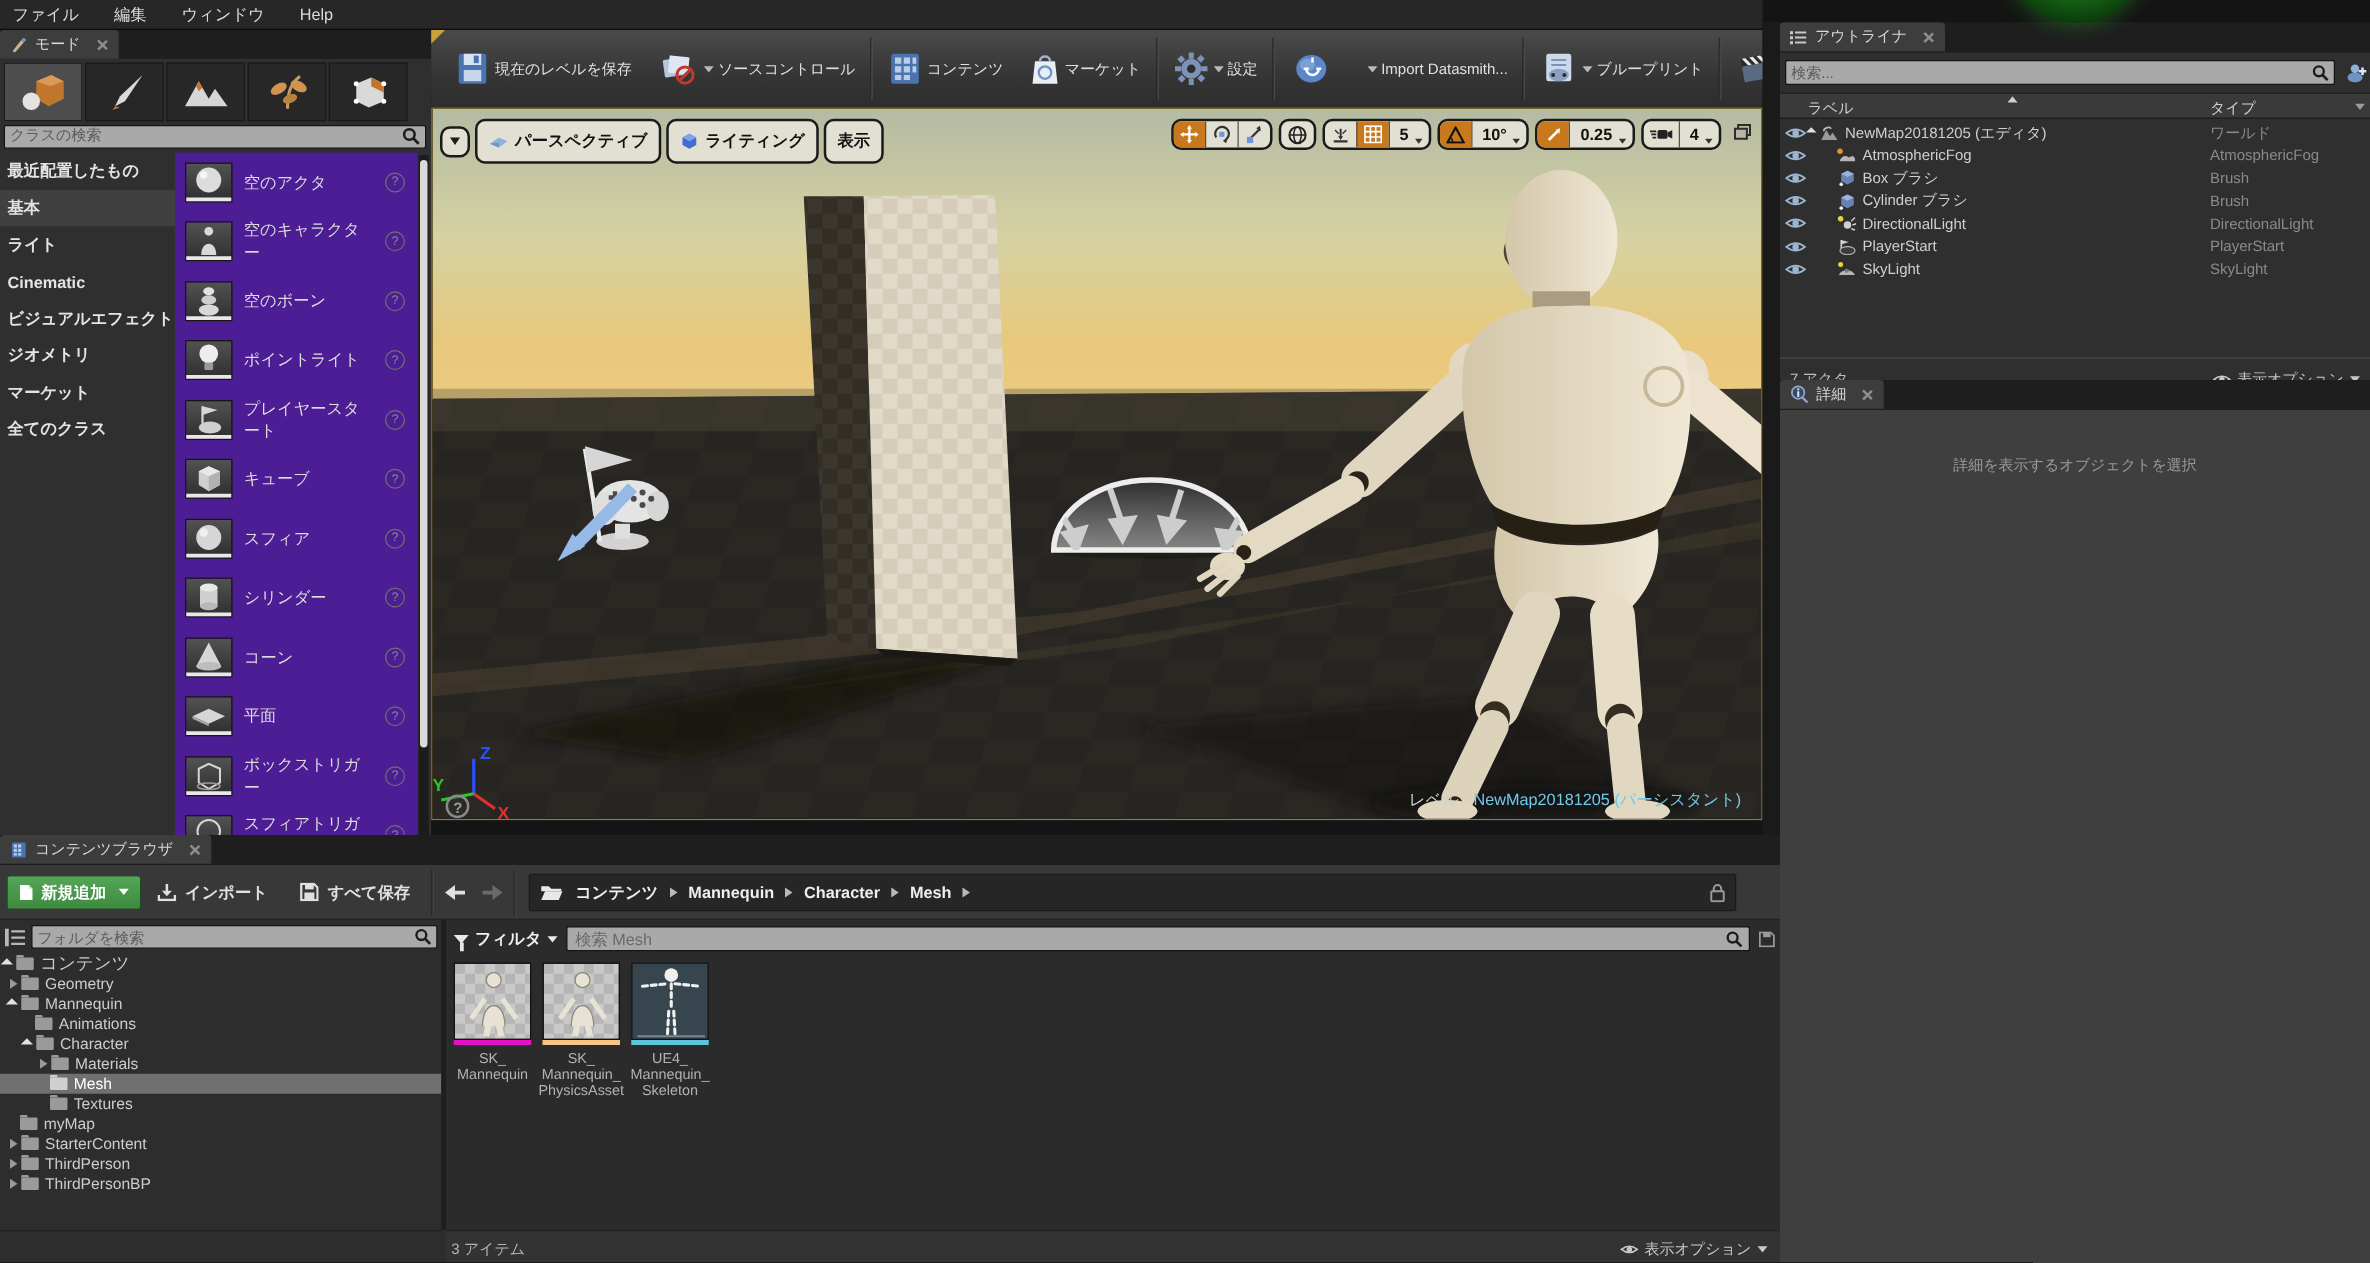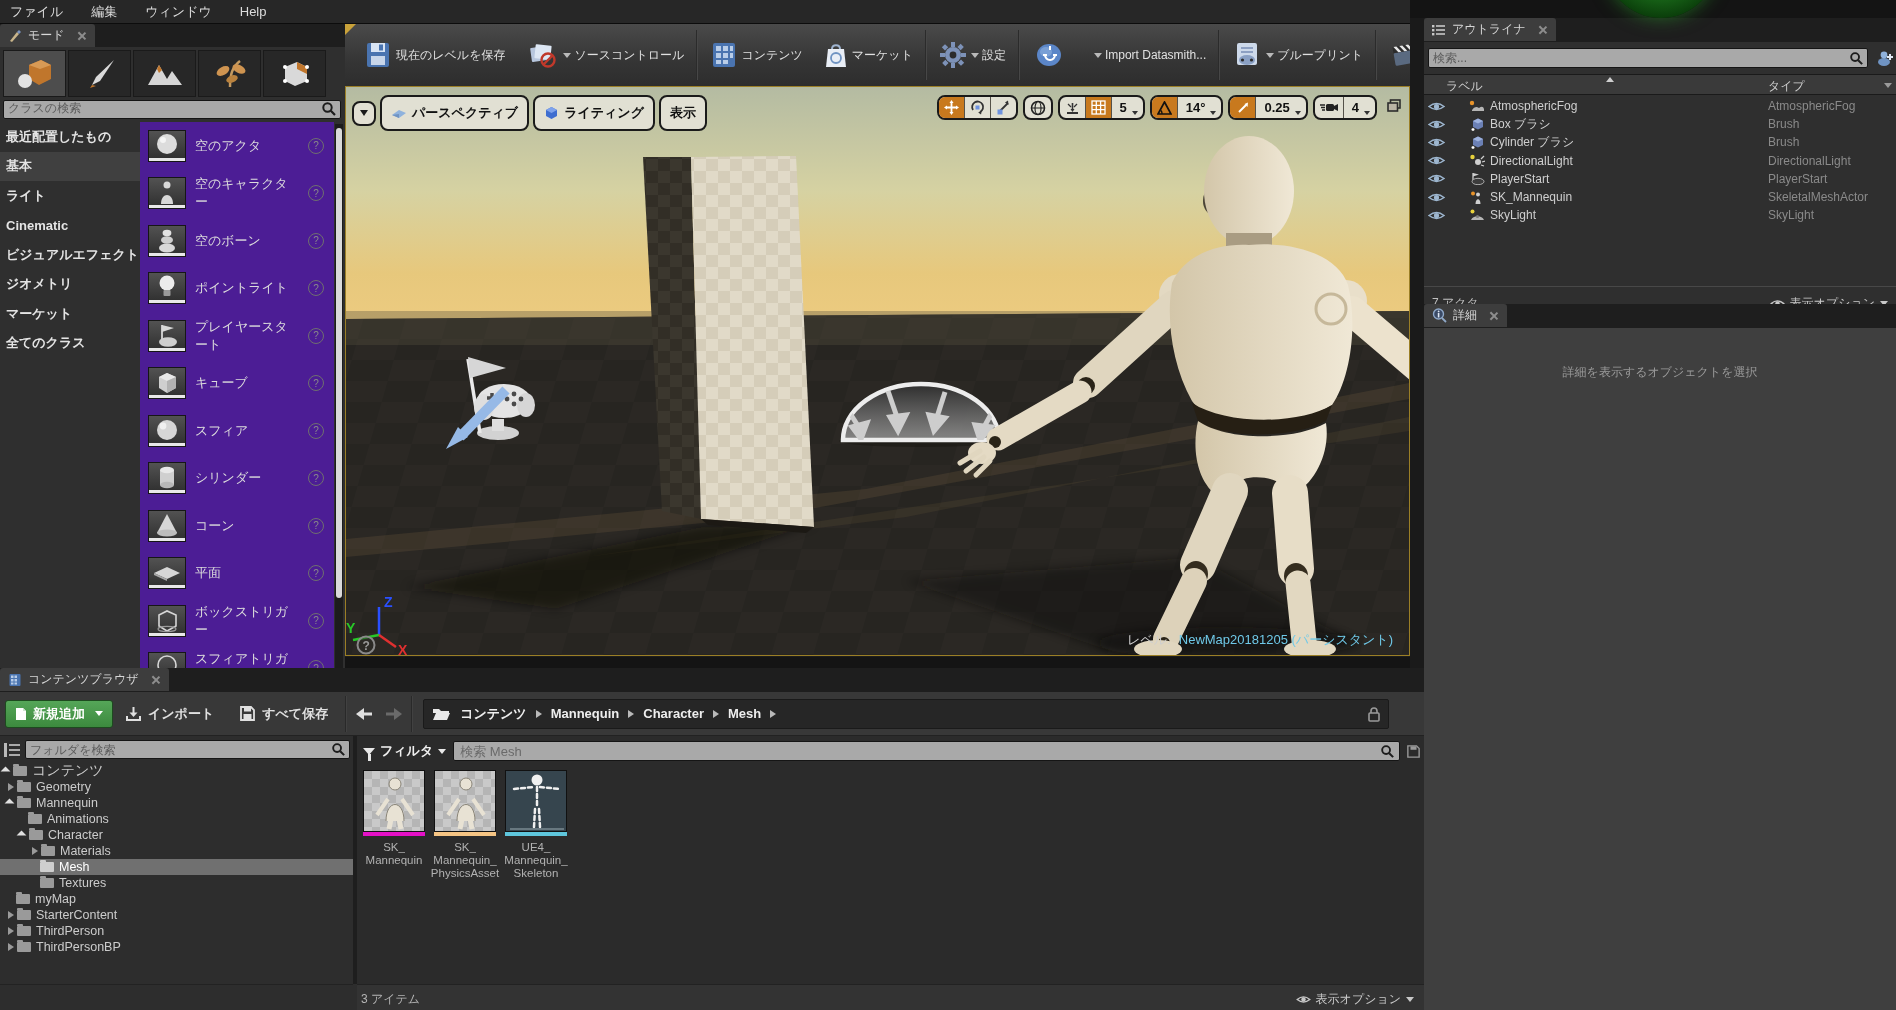--- a/index.html
+++ b/index.html
@@ -717,21 +717,21 @@
           </div>
       </div>
       <div class="tgroup">
         <div class="tseg on">
           <svg width="15" height="14" viewBox="0 0 15 14">
               <polygon points="7.5,1 14,13 1,13" fill="none" stroke="#111" stroke-width="1.7"></polygon>
               <path d="M5,13 A5,5 0 0 0 4,9.5" fill="none" stroke="#111" stroke-width="1.3"></path>
             </svg>
         </div>
         <div class="tseg">
-            <span class="val">14°</span>
+            <span class="val">10°</span>
             <span class="vcaret"></span>
           </div>
       </div>
       <div class="tgroup">
         <div class="tseg on">
           <svg width="14" height="14" viewBox="0 0 14 14">
               <line x1="3" y1="11" x2="10" y2="4" stroke="#fff" stroke-width="2"></line>
               <polygon points="12,1.5 8.5,3 11.5,6" fill="#fff"></polygon>
             </svg>
         </div>
@@ -805,20 +805,35 @@
           <circle cx="8" cy="5" r="3.4" fill="#8fb2dd"></circle>
           <path d="M14,4 v6 M11,7 h6" stroke="#dfe8f4" stroke-width="2"></path>
         </svg>
       <div class="olhead">
         <span class="c1">ラベル</span>
         <span class="sortup"></span>
         <span class="c2">タイプ</span>
         <span class="olhddc"></span>
       </div>
       <div class="olrows">
+        <div class="olrow">
+          <svg class="eye" width="17" height="13" viewBox="0 0 17 13">
+              <path d="M1,6.5 Q8.5,0.5 16,6.5 Q8.5,12.5 1,6.5Z" fill="none" stroke="#9db6cf" stroke-width="1.5"></path>
+              <circle cx="8.5" cy="6.5" r="2.6" fill="#9db6cf"></circle>
+            </svg>
+          <span class="exp"></span>
+          <span class="ticon">
+              <svg width="15" height="13" viewBox="0 0 15 13">
+                <path d="M1,12 L5,4 L8,9 L10,6 L14,12Z" fill="#9a9a9a"></path>
+                <path d="M3,5 C3,2 8,1 9,3" fill="none" stroke="#b8b8b8" stroke-width="1.3"></path>
+              </svg>
+            </span>
+          <span class="lbl">NewMap20181205 (エディタ)</span>
+          <span class="typ">ワールド</span>
+        </div>
         <div class="olrow">
           <svg class="eye" width="17" height="13" viewBox="0 0 17 13">
               <path d="M1,6.5 Q8.5,0.5 16,6.5 Q8.5,12.5 1,6.5Z" fill="none" stroke="#9db6cf" stroke-width="1.5"></path>
               <circle cx="8.5" cy="6.5" r="2.6" fill="#9db6cf"></circle>
             </svg>
           <span class="ind"></span>
             <span class="noexp"></span>
           <span class="ticon">
               <svg width="16" height="13" viewBox="0 0 16 13">
                 <circle cx="3" cy="3" r="2.2" fill="#e8932a"></circle>
@@ -892,37 +907,20 @@
             <span class="noexp"></span>
           <span class="ticon">
               <svg width="16" height="13" viewBox="0 0 16 13">
                 <line x1="4" y1="1" x2="4" y2="8" stroke="#cfcfcf" stroke-width="1.3"></line>
                 <polygon points="4,1 10,2.5 4,4.5" fill="#cfcfcf"></polygon>
                 <ellipse cx="9" cy="9.5" rx="6" ry="3.2" fill="#3c3c3c" stroke="#b0b0b0" stroke-width="1"></ellipse>
               </svg>
             </span>
           <span class="lbl">PlayerStart</span>
           <span class="typ">PlayerStart</span>
-        </div>
-        <div class="olrow">
-          <svg class="eye" width="17" height="13" viewBox="0 0 17 13">
-              <path d="M1,6.5 Q8.5,0.5 16,6.5 Q8.5,12.5 1,6.5Z" fill="none" stroke="#9db6cf" stroke-width="1.5"></path>
-              <circle cx="8.5" cy="6.5" r="2.6" fill="#9db6cf"></circle>
-            </svg>
-          <span class="ind"></span>
-            <span class="noexp"></span>
-          <span class="ticon">
-              <svg width="14" height="13" viewBox="0 0 14 13">
-                <circle cx="3" cy="2.5" r="2" fill="#e8932a"></circle>
-                <circle cx="8" cy="3.5" r="2" fill="#cfcfcf"></circle>
-                <path d="M5.5,13 C5.5,6.5 10.5,6.5 10.5,13 Z" fill="#cfcfcf"></path>
-              </svg>
-            </span>
-          <span class="lbl">SK_Mannequin</span>
-          <span class="typ">SkeletalMeshActor</span>
         </div>
         <div class="olrow">
           <svg class="eye" width="17" height="13" viewBox="0 0 17 13">
               <path d="M1,6.5 Q8.5,0.5 16,6.5 Q8.5,12.5 1,6.5Z" fill="none" stroke="#9db6cf" stroke-width="1.5"></path>
               <circle cx="8.5" cy="6.5" r="2.6" fill="#9db6cf"></circle>
             </svg>
           <span class="ind"></span>
             <span class="noexp"></span>
           <span class="ticon">
               <svg width="16" height="13" viewBox="0 0 16 13">

